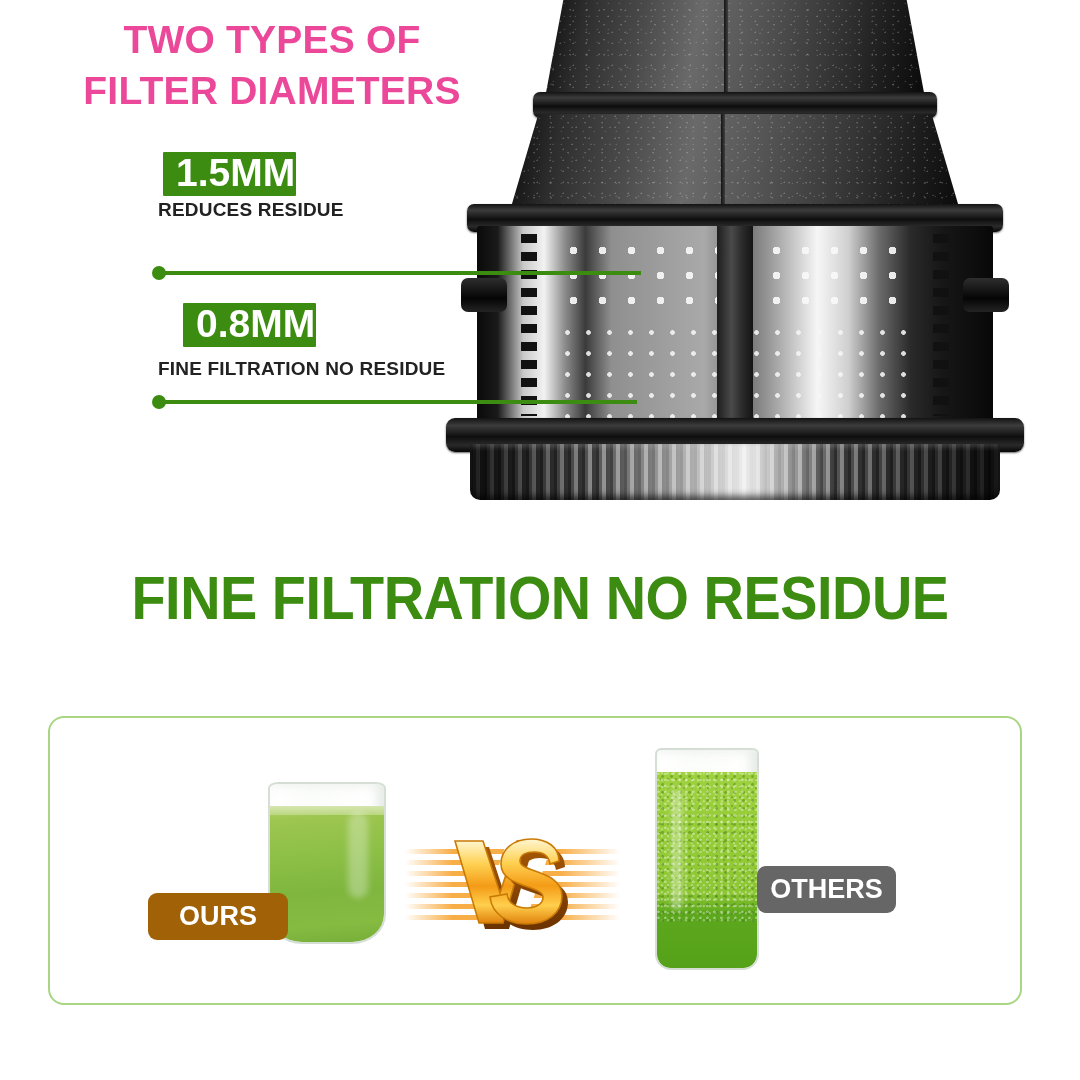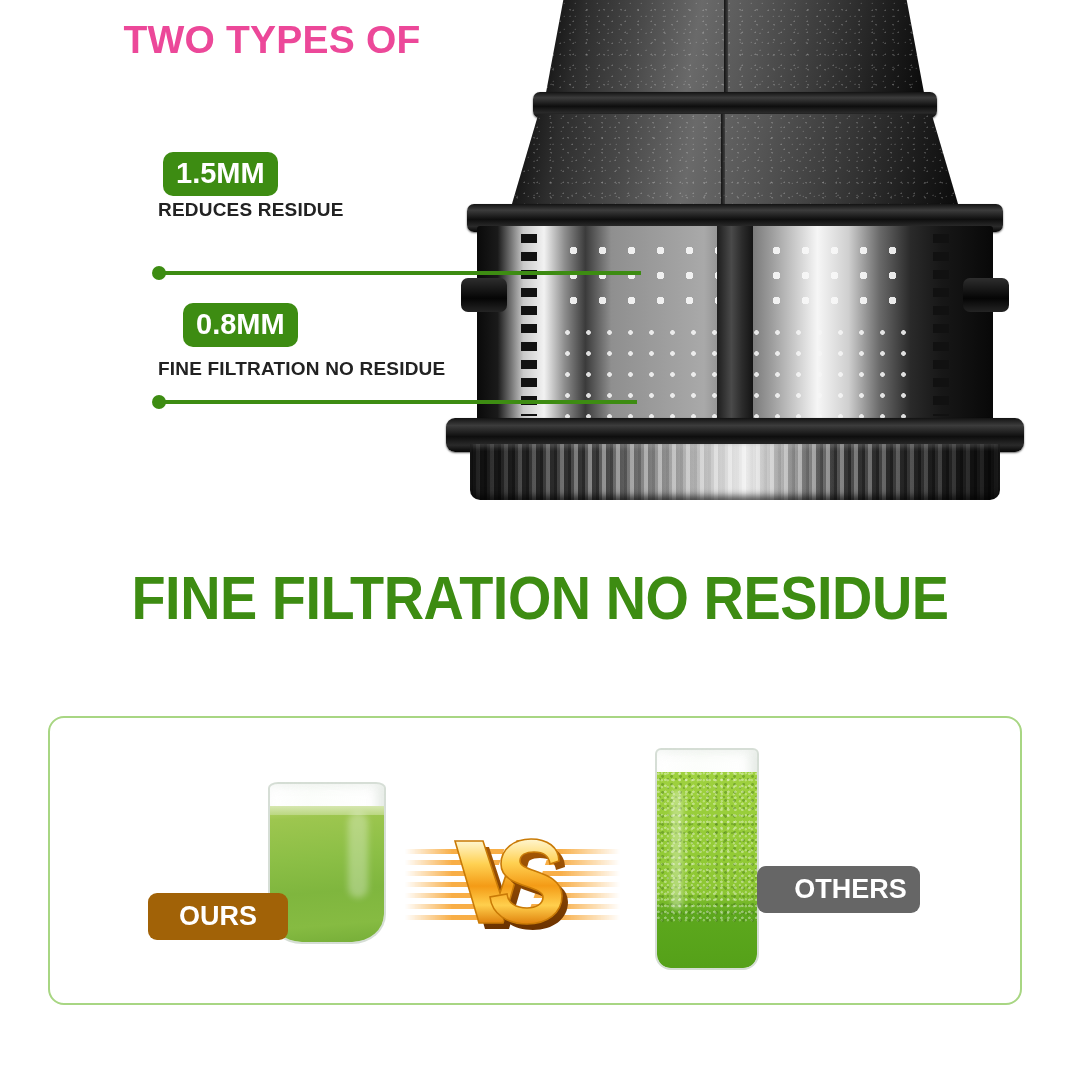--- a/index.html
+++ b/index.html
@@ -14,23 +14,23 @@
        color:#ec4899;font-weight:bold;font-size:39px;line-height:1.32;
        letter-spacing:.2px;text-align:center;z-index:40;}
   .hdr .l2{display:block;}
 
   .bigtitle{position:absolute;left:0;top:562px;width:1080px;text-align:center;
             color:#3d8c12;font-weight:bold;font-size:62px;letter-spacing:-.5px;
             transform:scaleX(.90);transform-origin:50% 50%;z-index:40;
             white-space:nowrap;}
 
   
-  .mmbadge{position:absolute;background:#3d8c12;border-radius:10px;
-           color:#fff;font-weight:bold;font-size:29px;line-height:38px;
-           padding:2px 13px 4px 13px;z-index:45;white-space:nowrap;}
+  .mmbadge{position:absolute;background:#3d8c12;border-radius:1px;
+           color:#fff;font-weight:bold;font-size:39px;line-height:38px;
+           padding:2px 1px 4px 13px;z-index:45;white-space:nowrap;}
   .mm1{left:163px;top:152px;}
   .mm2{left:163px;top:303px;margin-left:20px;}
 
   .mmsub{position:absolute;color:#222;font-weight:bold;font-size:19px;
          letter-spacing:.2px;z-index:45;white-space:nowrap;}
   .sub1{left:158px;top:199px;}
   .sub2{left:158px;top:358px;}
 
   
   .leader{position:absolute;height:4px;background:#3d8c12;z-index:44;}
@@ -148,21 +148,21 @@
        radial-gradient(circle at 80% 18%,rgba(255,255,255,.38) .9px,transparent 1.5px),
        radial-gradient(circle at 38% 78%,rgba(70,120,25,.40) 1px,transparent 1.6px);
      background-size:7px 6px,9px 8px,6px 7px,8px 9px;}
   #gOther .shine{position:absolute;left:14px;top:40px;width:12px;height:120px;
      border-radius:8px;background:rgba(255,255,255,.32);filter:blur(2px);}
 
   
   .cbadge{position:absolute;z-index:30;color:#fff;font-weight:bold;font-size:27px;
           line-height:47px;text-align:center;border-radius:9px;white-space:nowrap;}
   #bOurs{left:148px;top:866px;width:140px;height:47px;background:#a16207;margin-top:27px;}
-  #bOther{left:757px;top:866px;width:139px;height:47px;background:#666666;padding-left:24px;}
+  #bOther{left:757px;top:866px;width:139px;height:47px;background:#666666;}
 
   
   #vs{position:absolute;left:405px;top:833px;width:215px;height:108px;z-index:32;}
   .streaks{position:absolute;left:0;top:16px;width:215px;height:76px;
     background:repeating-linear-gradient(180deg,
       rgba(247,160,38,.85) 0 5px, rgba(255,255,255,0) 5px 11px);
     -webkit-mask-image:linear-gradient(90deg,transparent 0,#000 22%,#000 72%,transparent 100%);
     mask-image:linear-gradient(90deg,transparent 0,#000 22%,#000 72%,transparent 100%);}
   .slash{position:absolute;left:86px;top:-6px;width:46px;height:122px;background:#fff;
     transform:skewX(-19deg);}
@@ -194,20 +194,21 @@
     </div>
     <div class="knob knobL"></div>
     <div class="knob knobR"></div>
 
     <div class="ring ring3"></div>
     <div class="base"></div>
   </div>
 
   <div class="hdr">
     <span>TWO TYPES OF</span>
+    <span class="l2">FILTER DIAMETERS</span>
   </div>
 
   <div class="mmbadge mm1">1.5MM</div>
   <div class="mmsub sub1">REDUCES RESIDUE</div>
   <div class="leader ld1"></div>
 
   <div class="mmbadge mm2">0.8MM</div>
   <div class="mmsub sub2">FINE FILTRATION NO RESIDUE</div>
   <div class="leader ld2"></div>
 

